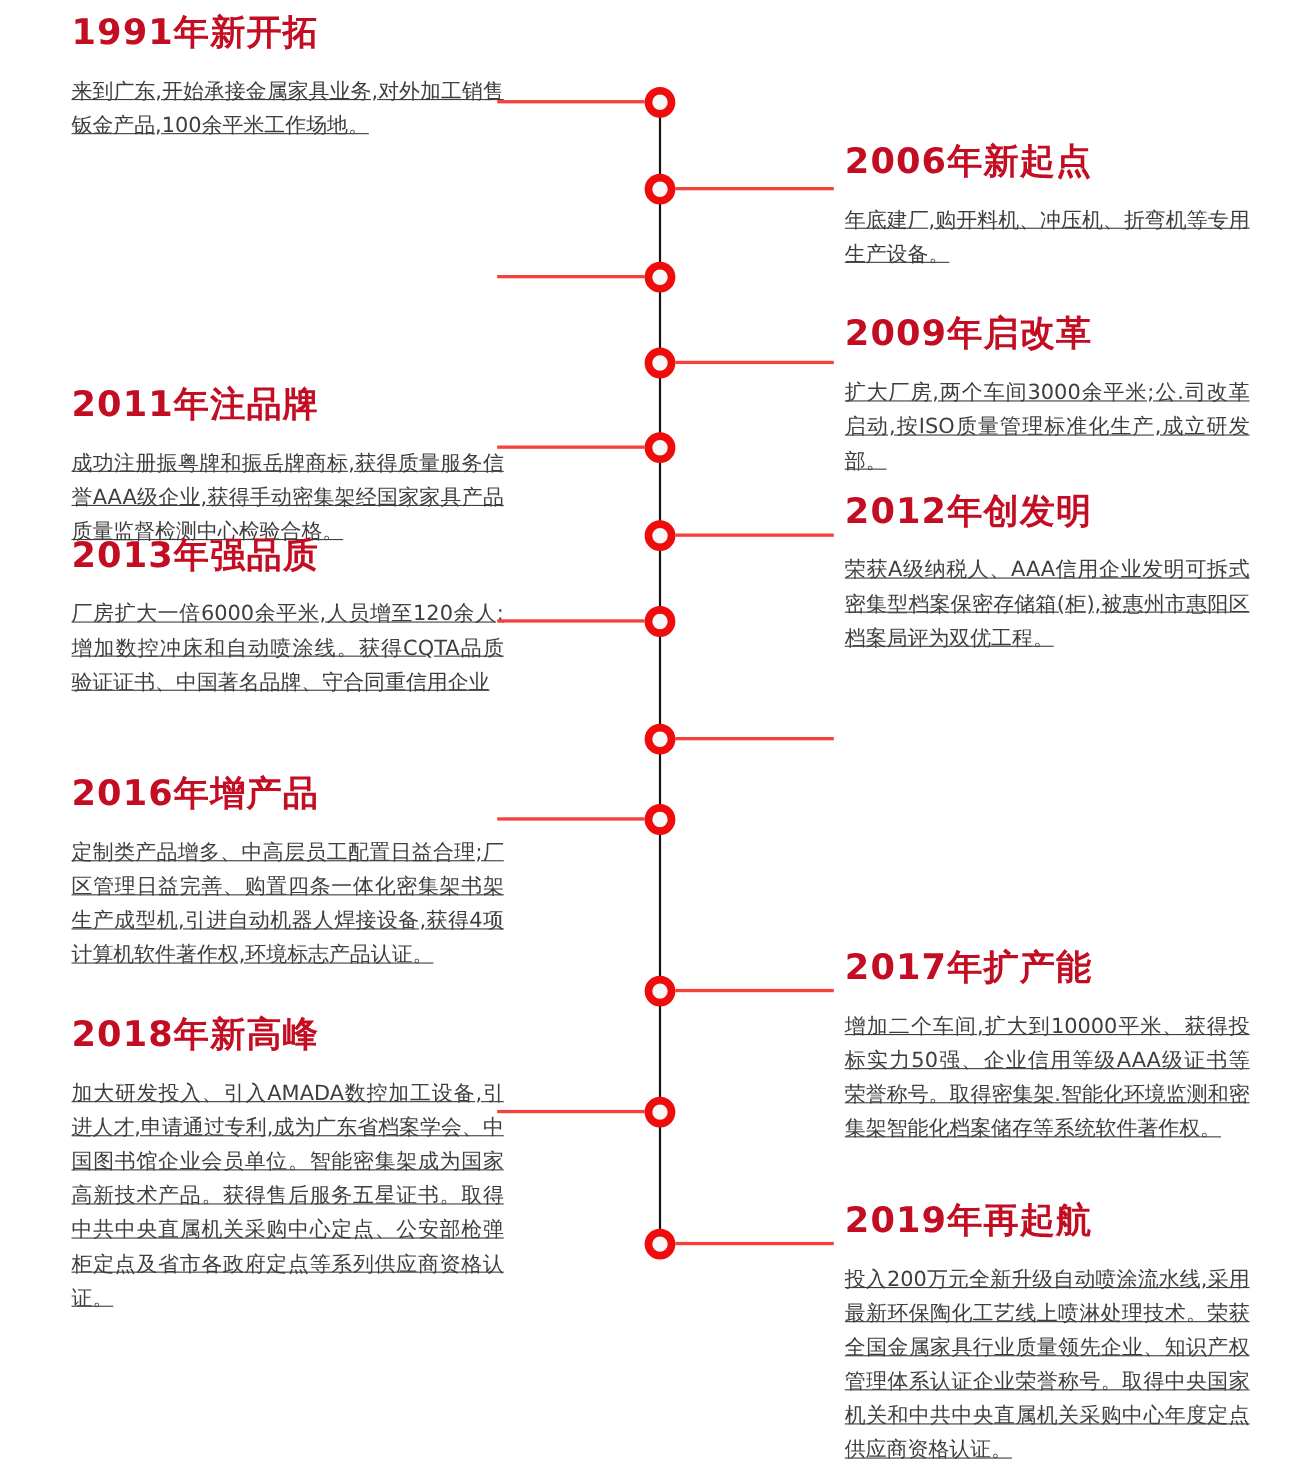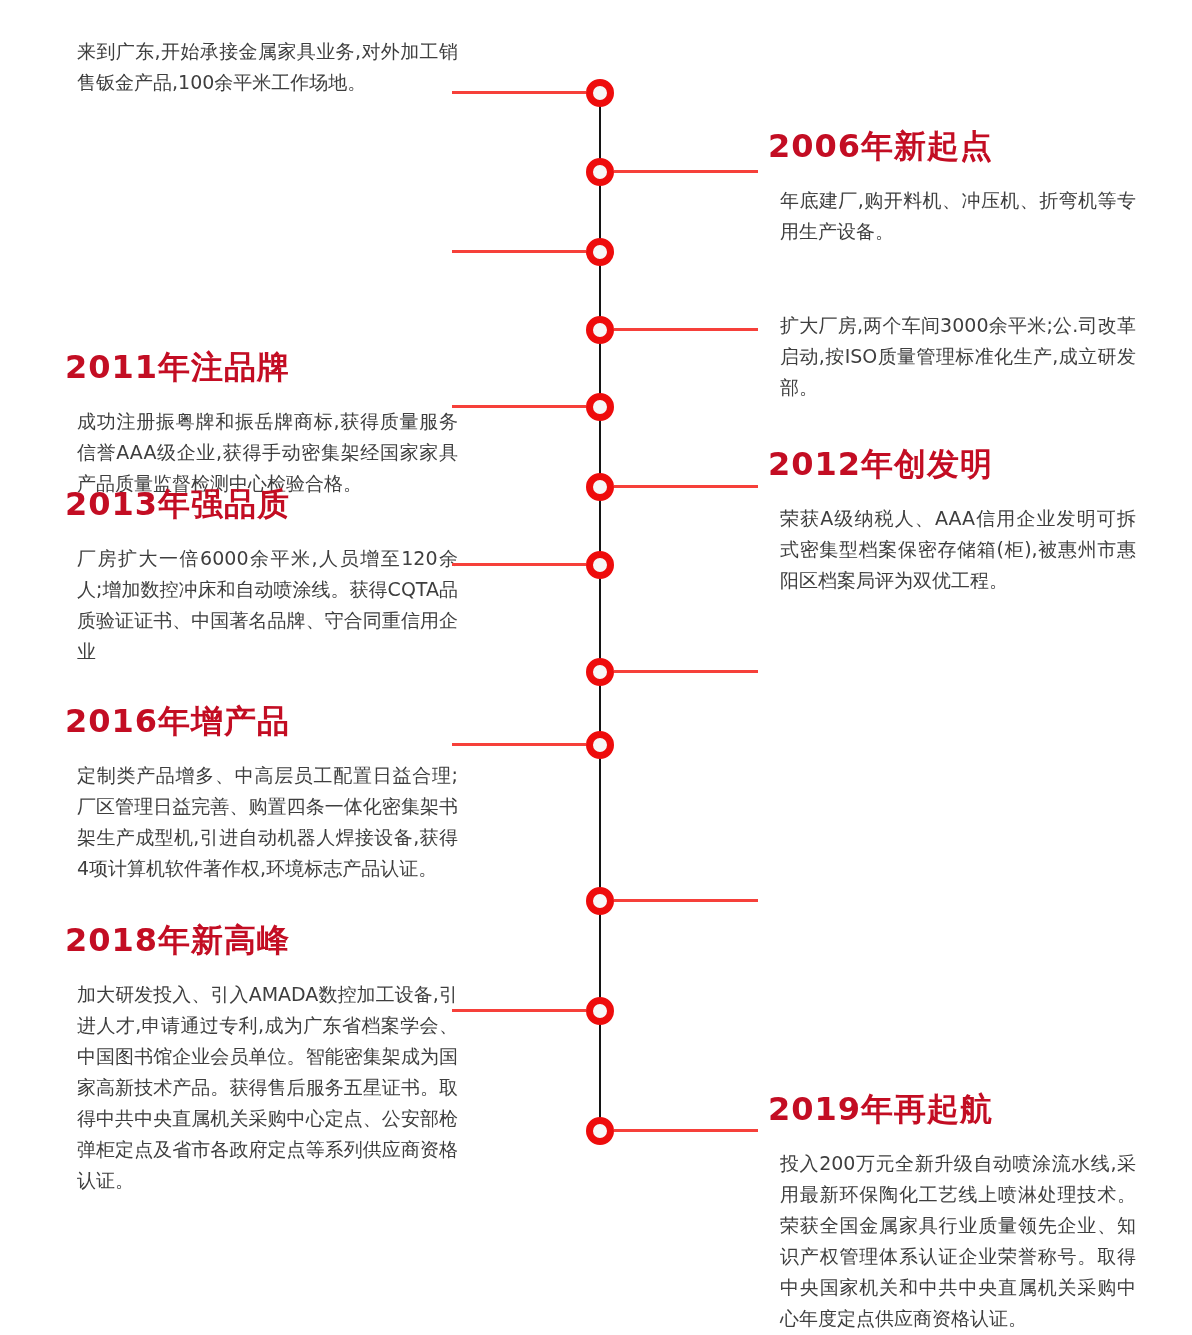--- a/index.html
+++ b/index.html
@@ -34,22 +34,22 @@
   .connector.left{left:452px;width:134px;}
   .connector.right{left:614px;width:144px;}
   .milestone{position:absolute;}
   .milestone.left{left:65px;width:393px;}
   .milestone.right{left:768px;width:368px;}
   .milestone h2{
     margin:0;font-size:32px;line-height:32px;font-weight:bold;
     color:var(--heading-color);letter-spacing:1px;
   }
   .milestone p{
-    margin:23px 0 0 12px;font-size:19px;line-height:31px;
-    color:var(--body-color);text-align:justify;
+    margin:23px 0 0 0;font-size:19px;line-height:31px;
+    color:var(--body-color);text-align:justify;text-decoration:underline;
   }
 </style>
 </head>
 <body>
 
 <div class="canvas">
 
   <div class="spine"></div>
 
   <div class="connector left" style="top:91px"></div>
@@ -72,30 +72,32 @@
   <span class="node" style="top:393px"></span>
   <span class="node" style="top:473px"></span>
   <span class="node" style="top:551px"></span>
   <span class="node" style="top:658px"></span>
   <span class="node" style="top:731px"></span>
   <span class="node" style="top:887px"></span>
   <span class="node" style="top:997px"></span>
   <span class="node" style="top:1117px"></span>
 
   <section class="milestone left" style="top:13px">
+    <h2>1991年新开拓</h2>
     <p>来到广东,开始承接金属家具业务,对外加工销售钣金产品,100余平米工作场地。</p>
   </section>
 
   <section class="milestone right" style="top:130px">
     <h2>2006年新起点</h2>
     <p>年底建厂,购开料机、冲压机、折弯机等专用生产设备。</p>
   </section>
 
 
   <section class="milestone right" style="top:287px">
+    <h2>2009年启改革</h2>
     <p>扩大厂房,两个车间3000余平米;公.司改革启动,按ISO质量管理标准化生产,成立研发部。</p>
   </section>
 
   <section class="milestone left" style="top:351px">
     <h2>2011年注品牌</h2>
     <p>成功注册振粤牌和振岳牌商标,获得质量服务信誉AAA级企业,获得手动密集架经国家家具产品质量监督检测中心检验合格。</p>
   </section>
 
   <section class="milestone right" style="top:448px">
     <h2>2012年创发明</h2>
@@ -108,20 +110,24 @@
   </section>
 
   <section class="milestone right" style="top:633px">
   </section>
 
   <section class="milestone left" style="top:705px">
     <h2>2016年增产品</h2>
     <p>定制类产品增多、中高层员工配置日益合理;厂区管理日益完善、购置四条一体化密集架书架生产成型机,引进自动机器人焊接设备,获得4项计算机软件著作权,环境标志产品认证。</p>
   </section>
 
+  <section class="milestone right" style="top:863px">
+    <h2>2017年扩产能</h2>
+    <p>增加二个车间,扩大到10000平米、获得投标实力50强、企业信用等级AAA级证书等荣誉称号。取得密集架.智能化环境监测和密集架智能化档案储存等系统软件著作权。</p>
+  </section>
 
   <section class="milestone left" style="top:924px">
     <h2>2018年新高峰</h2>
     <p>加大研发投入、引入AMADA数控加工设备,引进人才,申请通过专利,成为广东省档案学会、中国图书馆企业会员单位。智能密集架成为国家高新技术产品。获得售后服务五星证书。取得中共中央直属机关采购中心定点、公安部枪弹柜定点及省市各政府定点等系列供应商资格认证。</p>
   </section>
 
   <section class="milestone right" style="top:1093px">
     <h2>2019年再起航</h2>
     <p>投入200万元全新升级自动喷涂流水线,采用最新环保陶化工艺线上喷淋处理技术。荣获全国金属家具行业质量领先企业、知识产权管理体系认证企业荣誉称号。取得中央国家机关和中共中央直属机关采购中心年度定点供应商资格认证。</p>
   </section>

